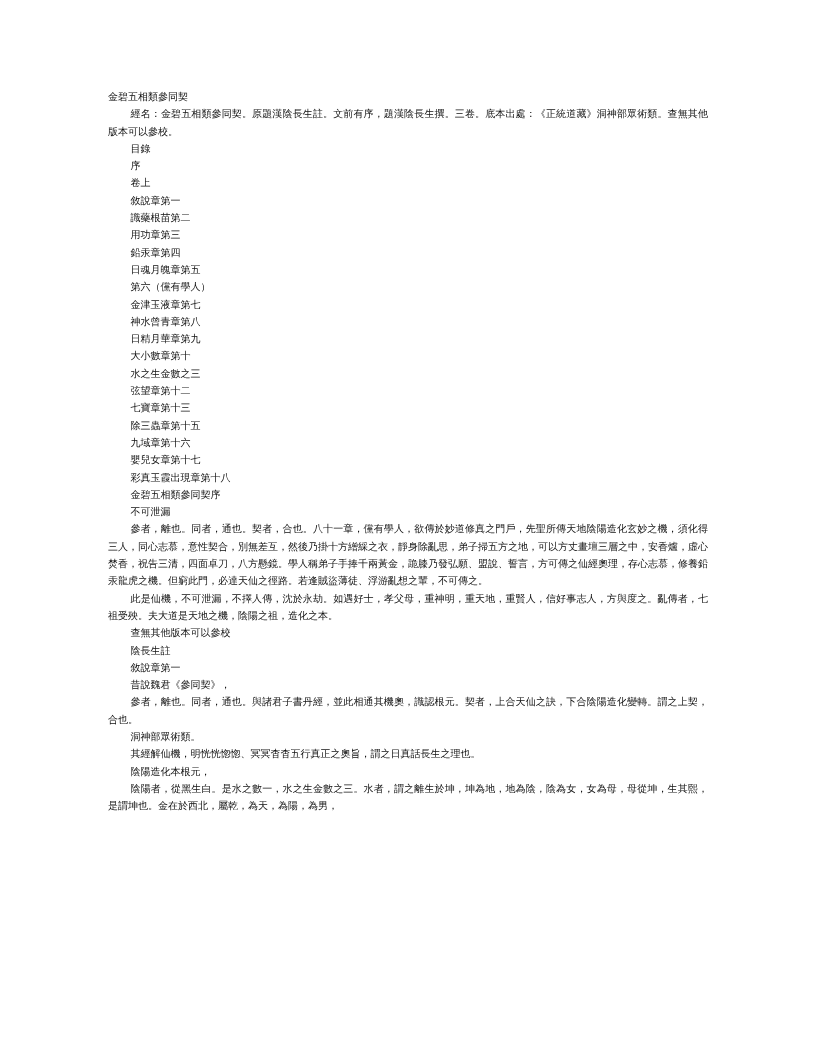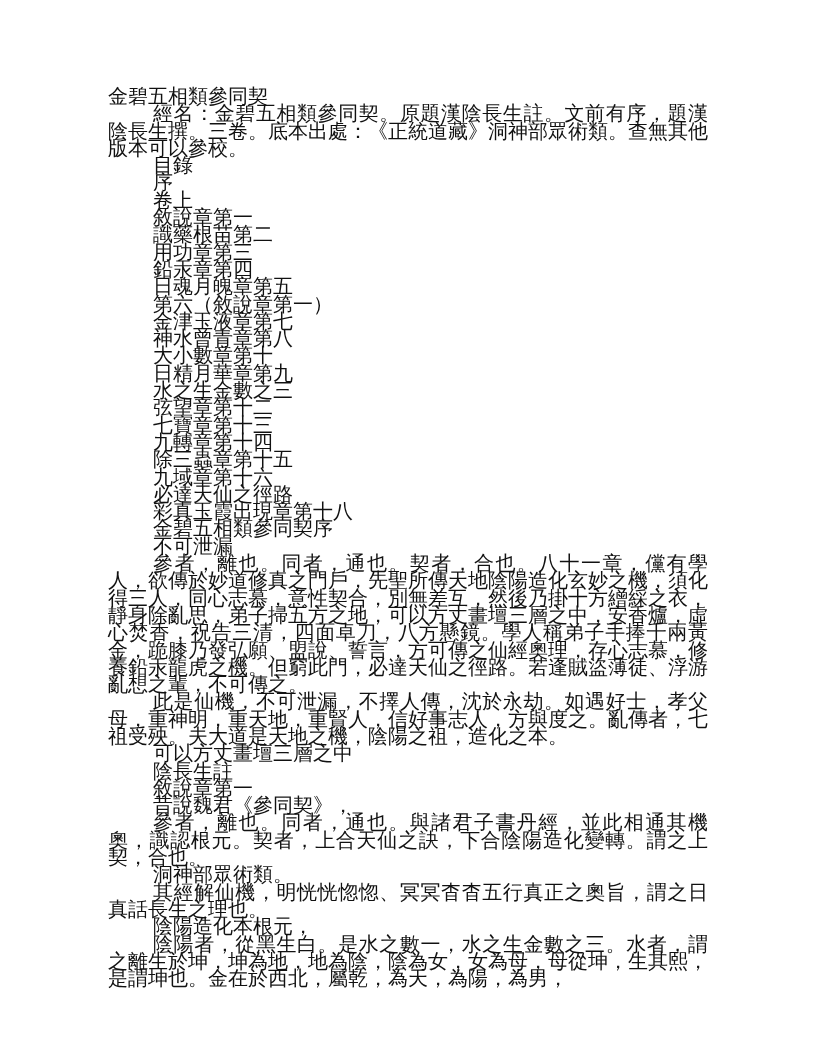--- a/index.html
+++ b/index.html
@@ -1,20 +1,20 @@
 <!DOCTYPE html>
 <html><head>
 <meta charset="utf-8">
 <style>
   html, body { margin:0; padding:0; background:#ffffff; }
   body { width:816px; height:1056px; position:relative; overflow:hidden; }
   .page {
     position:absolute; left:108px; top:88px; width:600px;
     font-family: "DejaVu Serif", "Liberation Serif", serif;
-    font-size:20px; line-height:17.3px; color:#111;
+    font-size:10px; line-height:17.3px; color:#111;
   }
   .p { margin:0; padding:0; text-align:justify; text-indent:2.25em; }
   .p.noindent { text-indent:0; }
   .line { white-space:nowrap; padding-left:2.25em; }
 </style>
 </head>
 <body>
 
 <div class="page">
   <p class="p noindent">金碧五相類參同契</p>
@@ -22,41 +22,40 @@
 
   <div>
     <div class="line">目錄</div>
     <div class="line">序</div>
     <div class="line">卷上</div>
     <div class="line">敘說章第一</div>
     <div class="line">識藥根苗第二</div>
     <div class="line">用功章第三</div>
     <div class="line">鉛汞章第四</div>
     <div class="line">日魂月魄章第五</div>
-    <div class="line">第六（敘說章第一）</div>
+    <div class="line">第六（儻有學人）</div>
     <div class="line">金津玉液章第七</div>
     <div class="line">神水曾青章第八</div>
+    <div class="line">日精月華章第九</div>
     <div class="line">大小數章第十</div>
-    <div class="line">日精月華章第九</div>
     <div class="line">水之生金數之三</div>
     <div class="line">弦望章第十二</div>
     <div class="line">七寶章第十三</div>
-    <div class="line">九轉章第十四</div>
     <div class="line">除三蟲章第十五</div>
     <div class="line">九域章第十六</div>
-    <div class="line">必達天仙之徑路</div>
+    <div class="line">嬰兒女章第十七</div>
     <div class="line">彩真玉霞出現章第十八</div>
     <div class="line">金碧五相類參同契序</div>
     <div class="line">不可泄漏</div>
   </div>
 
   <p class="p">參者，離也。同者，通也。契者，合也。八十一章，儻有學人，欲傳於妙道修真之門戶，先聖所傳天地陰陽造化玄妙之機，須化得三人，同心志慕，意性契合，別無差互，然後乃掛十方繒綵之衣，靜身除亂思，弟子掃五方之地，可以方丈畫壇三層之中，安香爐，虛心焚香，祝告三清，四面卓刀，八方懸鏡。學人稱弟子手捧千兩黃金，跪膝乃發弘願、盟說、誓言，方可傳之仙經奧理，存心志慕，修養鉛汞龍虎之機。但窮此門，必達天仙之徑路。若逢賊盜薄徒、浮游亂想之輩，不可傳之。</p>
   <p class="p">此是仙機，不可泄漏，不擇人傳，沈於永劫。如遇好士，孝父母，重神明，重天地，重賢人，信好事志人，方與度之。亂傳者，七祖受殃。夫大道是天地之機，陰陽之祖，造化之本。</p>
 
-  <div class="line">可以方丈畫壇三層之中</div>
+  <div class="line">查無其他版本可以參校</div>
   <div class="line">陰長生註</div>
   <div class="line">敘說章第一</div>
 
   <p class="p">昔說魏君《參同契》，</p>
   <p class="p">參者，離也。同者，通也。與諸君子書丹經，並此相通其機奧，識認根元。契者，上合天仙之訣，下合陰陽造化變轉。謂之上契，合也。</p>
   <p class="p">洞神部眾術類。</p>
   <p class="p">其經解仙機，明恍恍惚惚、冥冥杳杳五行真正之奧旨，謂之日真話長生之理也。</p>
   <p class="p">陰陽造化本根元，</p>
   <p class="p">陰陽者，從黑生白。是水之數一，水之生金數之三。水者，謂之離生於坤，坤為地，地為陰，陰為女，女為母，母從坤，生其熙，是謂坤也。金在於西北，屬乾，為天，為陽，為男，</p>
 </div>

